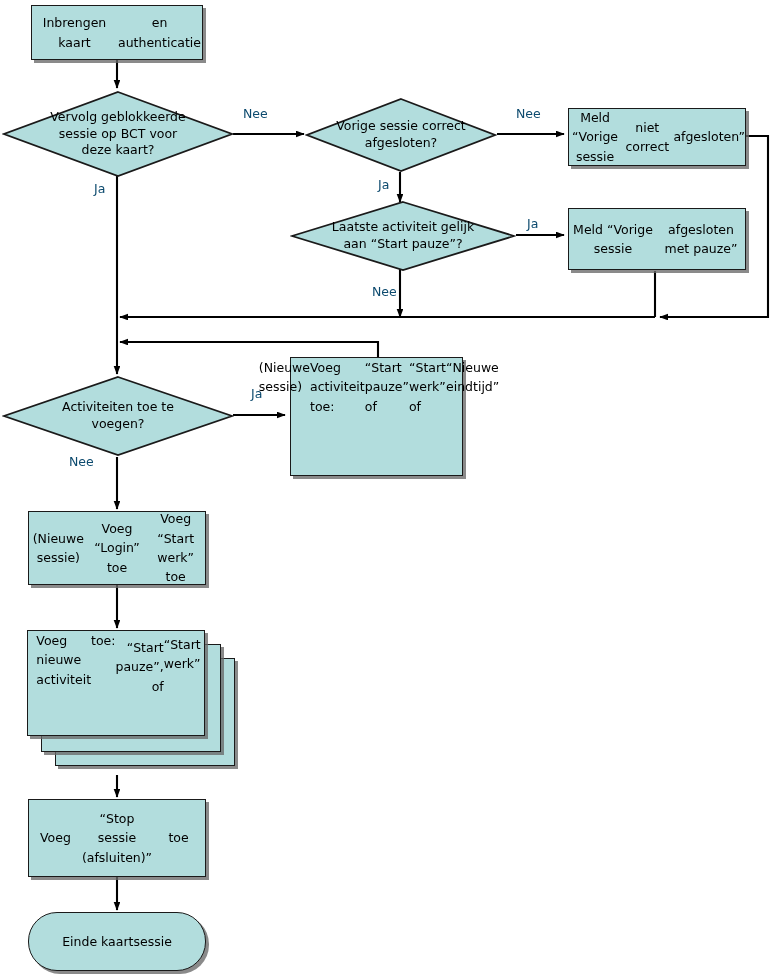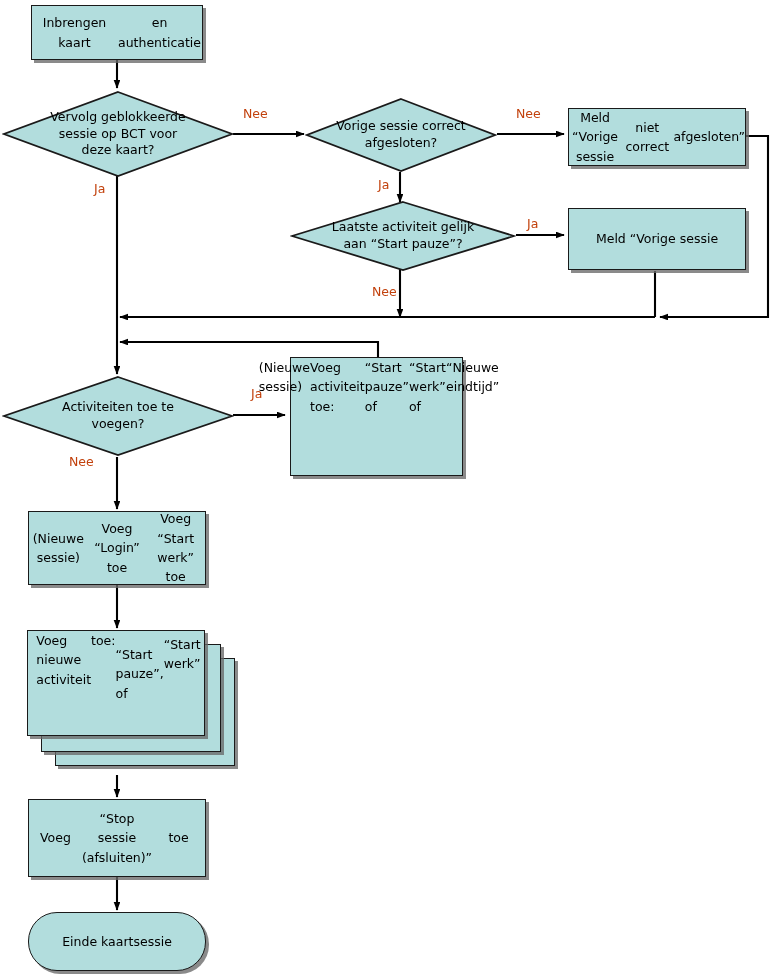--- a/index.html
+++ b/index.html
@@ -83,21 +83,21 @@
     justify-content: center;
     text-align: center;
     font-size: 12.5px;
     line-height: 1.35;
     color: #000000;
     pointer-events: none;
   }
   .edge-label {
     position: absolute;
     font-size: 12.5px;
-    color: #c2410c;
+    color: #0c4a6e;
     white-space: nowrap;
     z-index: 4;
   }
 </style>
 </head>
 <body>
 
 <div id="diagram-root">
 
   <svg id="edge-layer" width="773" height="976" viewBox="0 0 773 976">
@@ -179,20 +179,21 @@
   </div>
 
   <div class="node proc" style="left:568px; top:108px; width:178px; height:58px;">
     <span class="ln">Meld “Vorige sessie</span>
     <span class="ln">niet correct</span>
     <span class="ln">afgesloten”</span>
   </div>
 
   <div class="node proc" style="left:568px; top:208px; width:178px; height:62px;">
     <span class="ln">Meld “Vorige sessie</span>
+    <span class="ln">afgesloten met pauze”</span>
   </div>
 
   <div class="diamond-wrap" style="left:2px; top:375px; width:232px; height:82px;">
     <svg width="232" height="82">
       <polygon points="116,2 230,41 116,80 2,41" fill="#b2dddd" stroke="#1a1a1a" stroke-width="1.8"></polygon>
     </svg>
     <div class="diamond-label">
       <span>Activiteiten toe te</span>
       <span>voegen?</span>
     </div>
@@ -210,21 +211,21 @@
     <span class="ln">(Nieuwe sessie)</span>
     <span class="ln">Voeg “Login” toe</span>
     <span class="ln">Voeg “Start werk” toe</span>
   </div>
 
   <div class="stack-ghost" style="left:55px; top:658px; width:178px; height:106px;"></div>
   <div class="stack-ghost g2" style="left:41px; top:644px; width:178px; height:106px;"></div>
   <div class="node proc left-align" style="left:27px; top:630px; width:178px; height:106px;">
     <span class="ln">Voeg nieuwe activiteit</span>
     <span class="ln">toe:</span>
-    <span class="ln" style="margin-top:14px;">“Start pauze”, of</span>
+    <span class="ln" style="margin-top:7px;text-align:right;">“Start pauze”, of</span>
     <span class="ln" style="margin-top:4px;text-align:center;">“Start werk”</span>
   </div>
 
   <div class="node proc" style="left:28px; top:799px; width:178px; height:78px;align-items:center;">
     <span class="ln">Voeg</span>
     <span class="ln">“Stop sessie (afsluiten)”</span>
     <span class="ln">toe</span>
   </div>
 
   <div class="node proc" style="left:28px; top:912px; width:178px; height:59px;border-radius:29px;">

